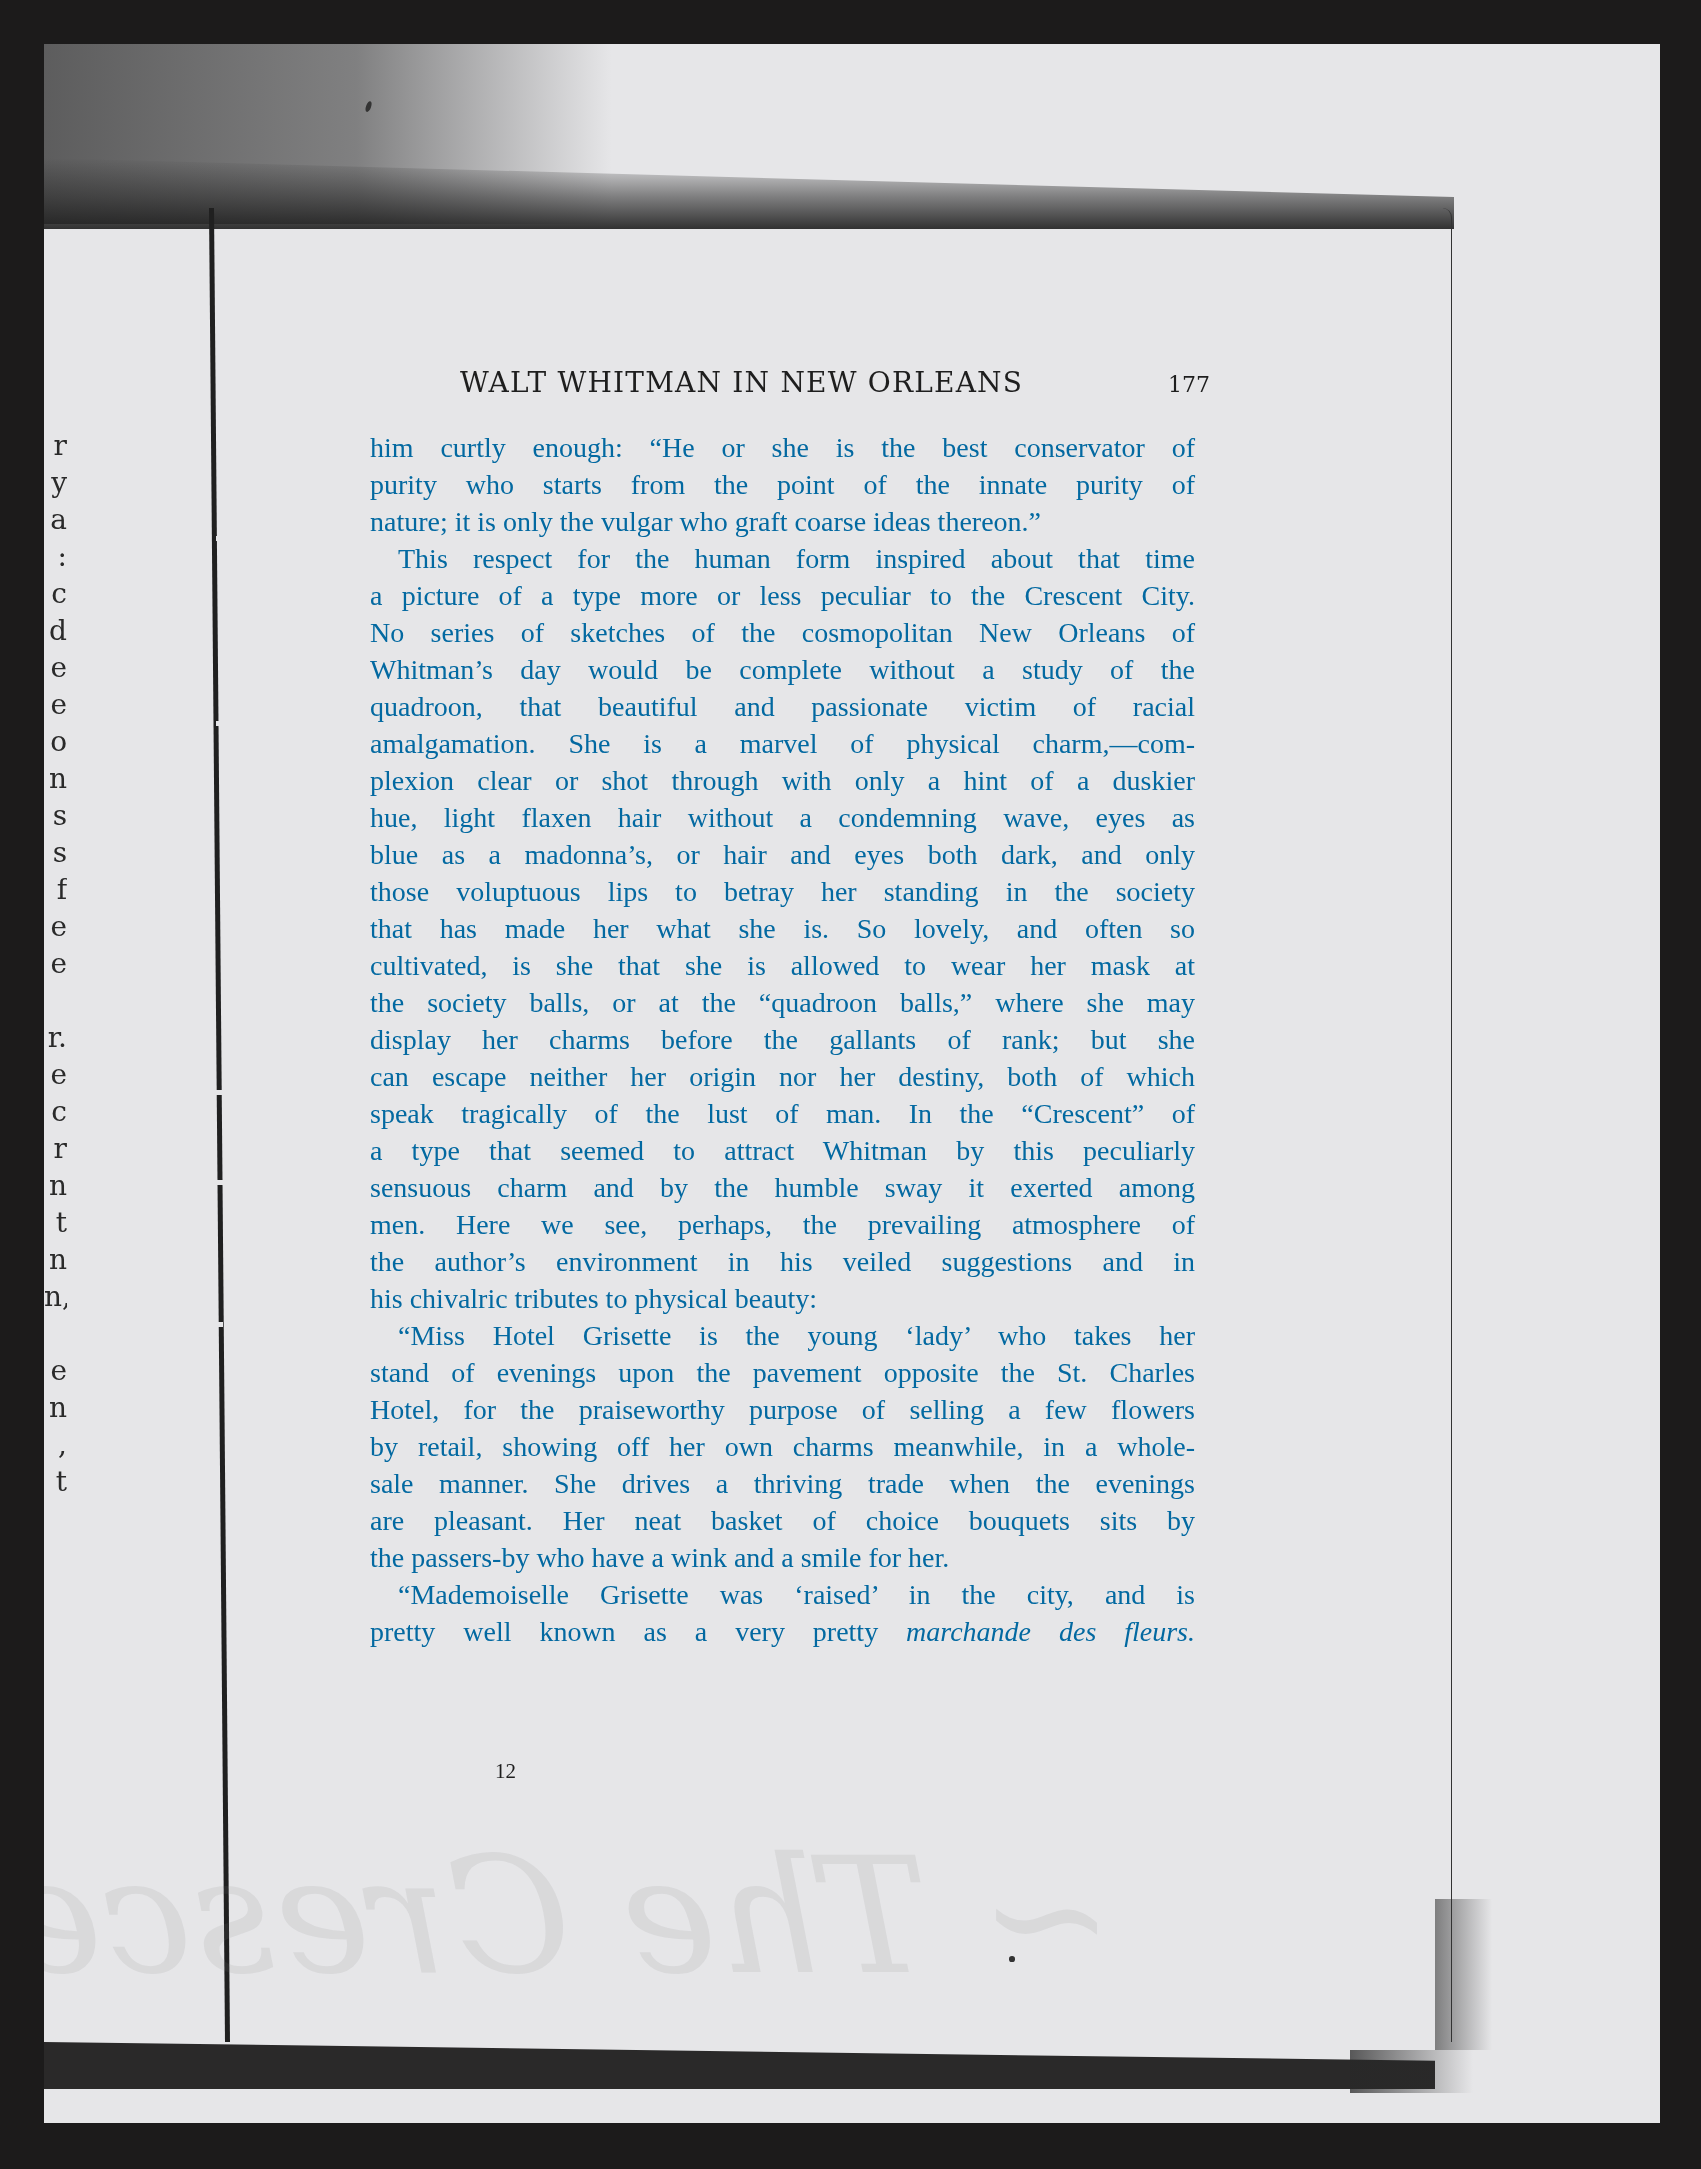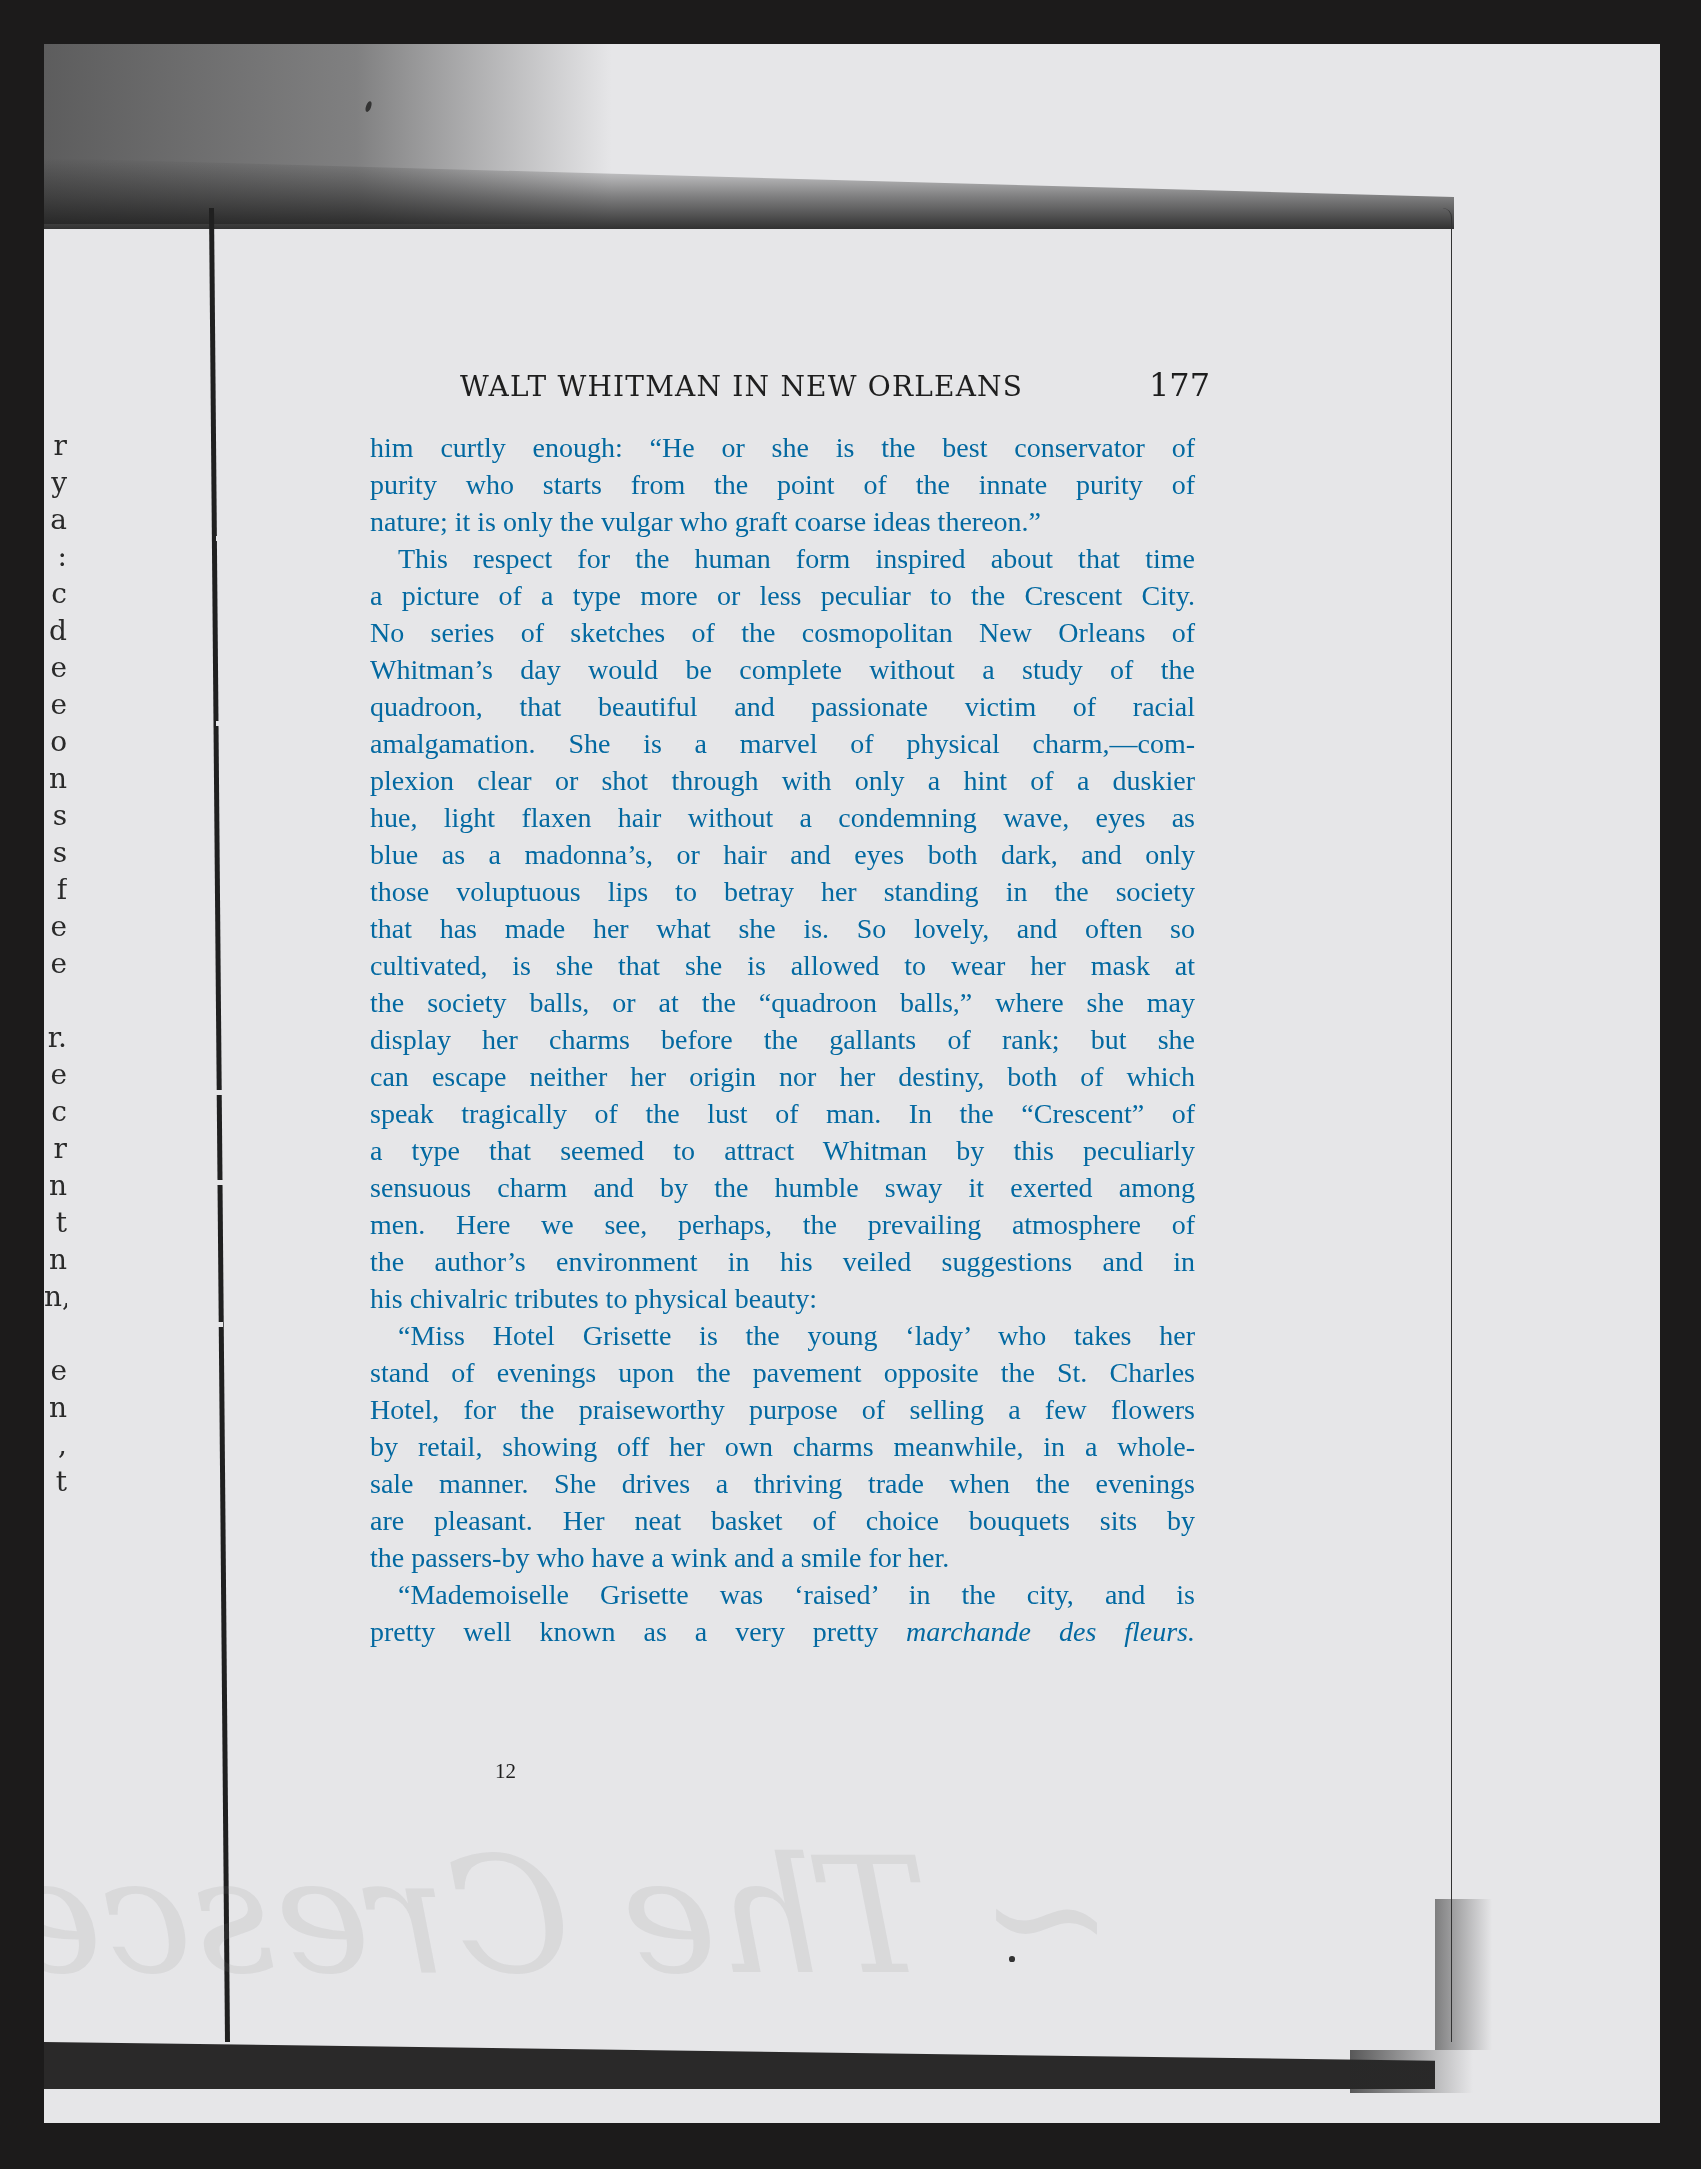--- a/index.html
+++ b/index.html
@@ -62,21 +62,21 @@
     }
     .margin-letters span { display: block; height: 37px; }
 
     
     .running-head {
       position: absolute; left: 416px; top: 322px; width: 750px;
       display: flex; justify-content: space-between; align-items: baseline;
       color: #1e1e1e; font-size: 28px; letter-spacing: 1.2px;
       font-family: "DejaVu Serif", serif;
     }
-    .running-head .folio { font-size: 32px; letter-spacing: 0; }
+    .running-head .folio { font-size: 22px; letter-spacing: 0; }
 
     
     .text-block {
       position: absolute; left: 326px; top: 385px; width: 825px;
       color: #0369a1; font-size: 28px; line-height: 37px;
       font-family: "Liberation Serif", "DejaVu Serif", serif;
     }
     .line {
       display: block; height: 37px; white-space: nowrap;
       text-align: justify; text-align-last: justify;

